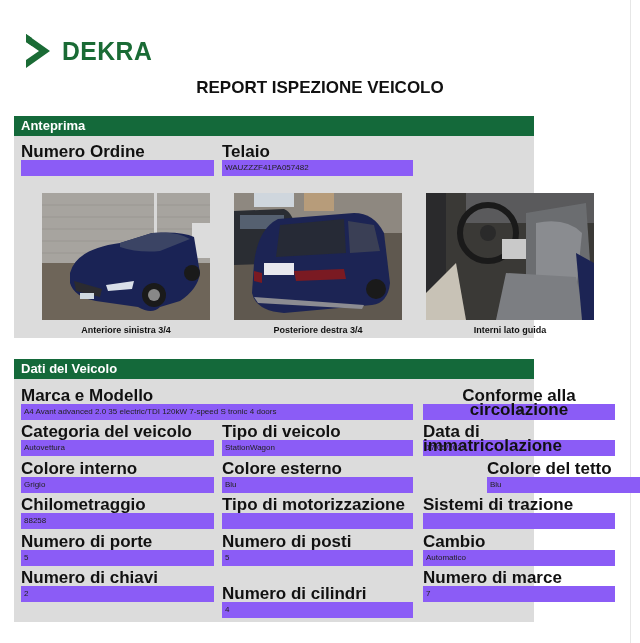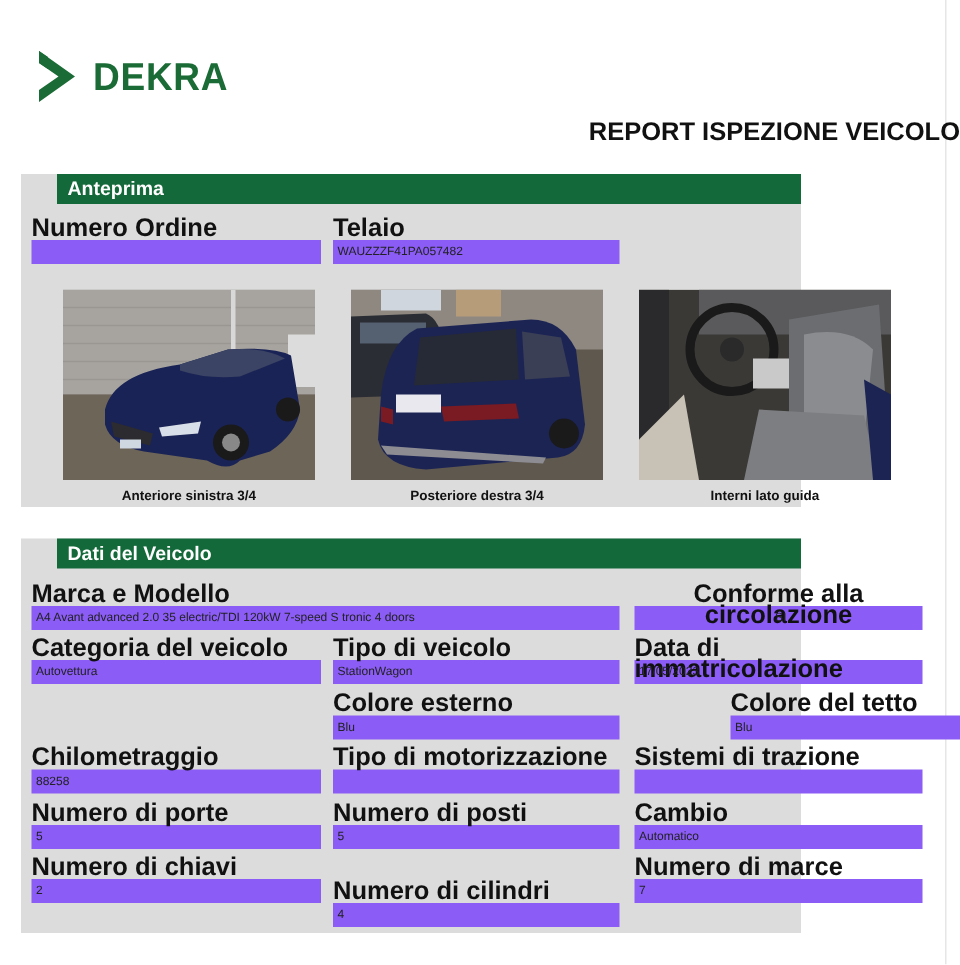--- a/index.html
+++ b/index.html
@@ -4,23 +4,23 @@
 <style>
   * { box-sizing: border-box; margin: 0; padding: 0; }
   html, body { width: 640px; height: 643px; background: #ffffff; overflow: hidden; }
   body { font-family: "Liberation Sans", sans-serif; color: #111; position: relative; }
   .right-rule { position: absolute; left: 630px; top: 0; width: 1px; height: 643px; background: #e6e6e6; }
 
   .logo { position: absolute; left: 24px; top: 31px; height: 40px; display: flex; align-items: center; }
   .logo svg { width: 28px; height: 38px; }
   .logo-text { font-family: "Liberation Sans", sans-serif; font-weight: bold; font-size: 26px; color: #1a6b35; margin-left: 10px; letter-spacing: 0.5px; transform: scaleX(0.95); transform-origin: left; }
 
-  .title { position: absolute; left: 0; width: 640px; top: 78px; text-align: right; font-weight: bold; font-size: 17px; color: #111; }
+  .title { position: absolute; left: 0; width: 640px; top: 78px; text-align: center; font-weight: bold; font-size: 17px; color: #111; }
 
-  .section { position: absolute; left: 14px; width: 520px; background: #dcdcdc; padding-left: 24px; }
+  .section { position: absolute; left: 14px; width: 520px; background: #dcdcdc; }
   .section-header { background: #14693a; color: #fff; font-weight: bold; font-size: 13px; height: 20px; line-height: 20px; padding-left: 7px; }
 
   .field { position: absolute; }
   .field-label { font-weight: bold; font-size: 17px; height: 14px; line-height: 14px; color: #111; }
   .field-value { background: #8b5cf6; height: 16px; line-height: 16px; font-size: 8px; padding-left: 3px; color: #222; margin-top: 1px; white-space: nowrap; overflow: hidden; }
 
   .photo { position: absolute; top: 77px; width: 168px; height: 127px; overflow: hidden; }
   .photo-caption { position: absolute; top: 209px; width: 168px; text-align: center; font-weight: bold; font-size: 9px; color: #111; }
 </style>
 </head>
@@ -132,20 +132,24 @@
   </div>
   <div class="field" style="left:208px; top:66px; width:191px;">
     <div class="field-label">Tipo di veicolo</div>
     <div class="field-value">StationWagon</div>
   </div>
   <div class="field" style="left:409px; top:66px; width:192px;">
     <div class="field-label">Data di immatricolazione</div>
     <div class="field-value">17/05/2023</div>
   </div>
 
+  <div class="field" style="left:7px; top:103px; width:193px;">
+    <div class="field-label">Colore interno</div>
+    <div class="field-value">Grigio</div>
+  </div>
   <div class="field" style="left:208px; top:103px; width:191px;">
     <div class="field-label">Colore esterno</div>
     <div class="field-value">Blu</div>
   </div>
   <div class="field" style="left:429px; top:103px; width:192px;margin-left:44px;">
     <div class="field-label">Colore del tetto</div>
     <div class="field-value">Blu</div>
   </div>
 
   <div class="field" style="left:7px; top:139px; width:193px;">

